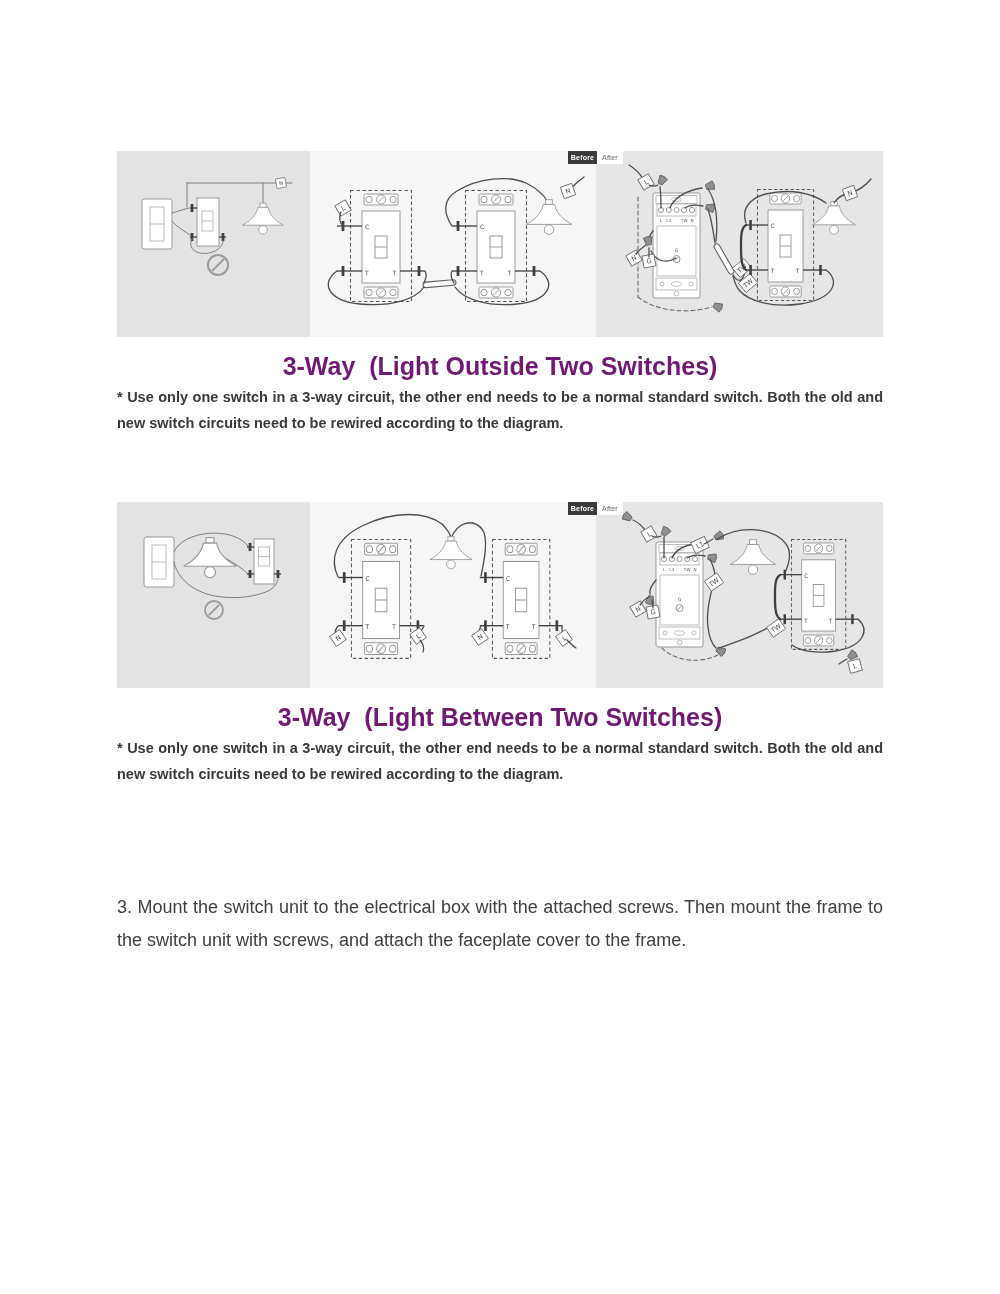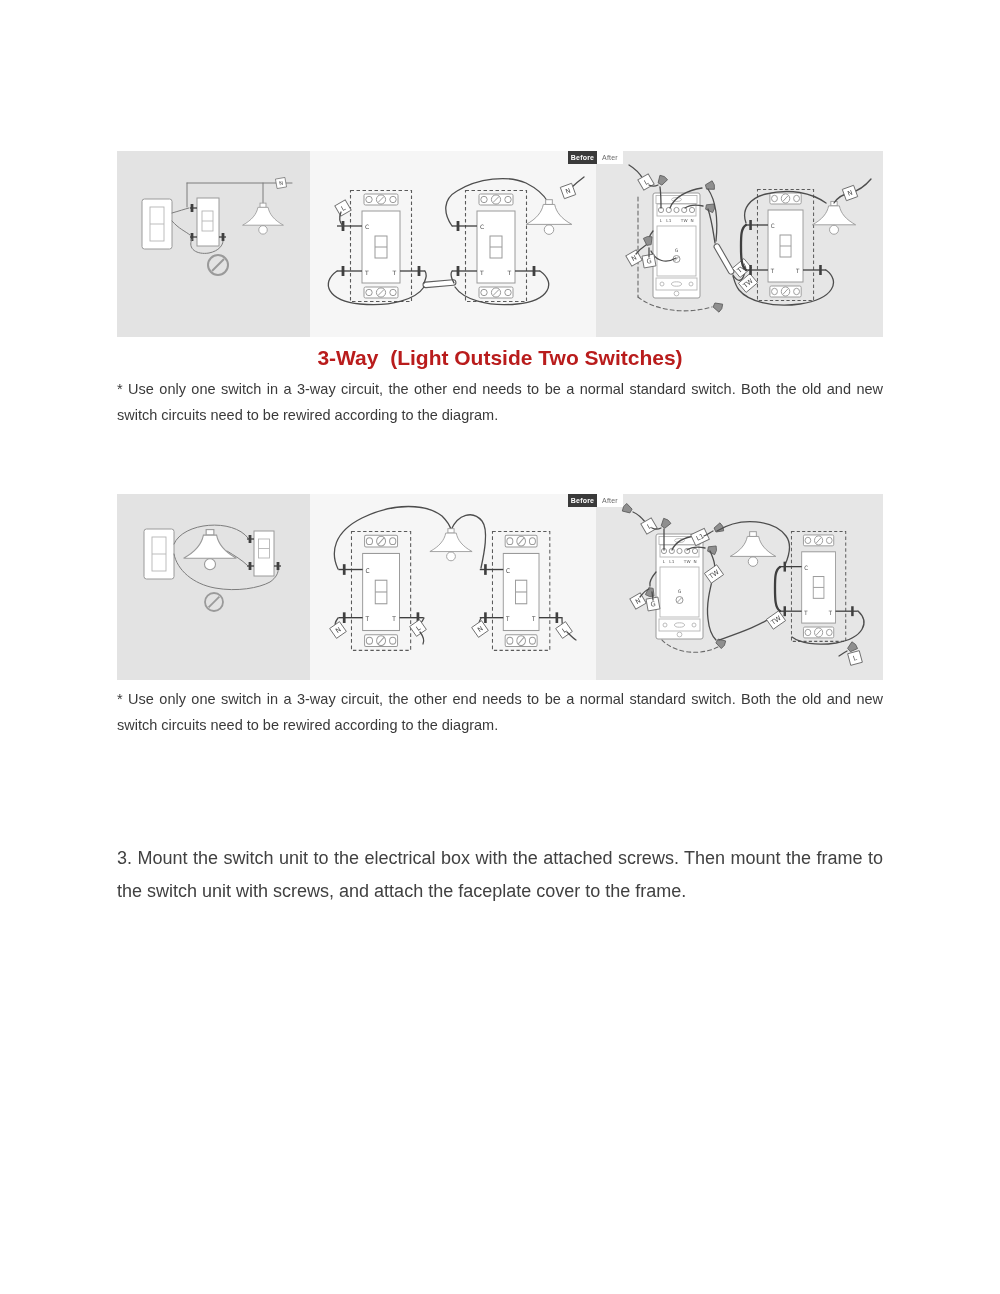--- a/index.html
+++ b/index.html
@@ -22,27 +22,27 @@
   svg.panel { flex:0 0 auto; }
 
   
   .tabs { position:absolute; top:0; left:451px; display:flex; z-index:2; }
   .tab { height:13px; line-height:13px; font-size:7px; text-align:center; letter-spacing:.2px; }
   .tab-active   { width:29px; color:#ffffff; font-weight:bold; }
   .tab-inactive { width:26px; background:#ffffff; color:#6a6a6a; }
 
   
   .section-title {
-    margin-top:9px;
-    font-size:21px; font-weight:bold; text-align:center;
-    color:#b91c1c; white-space:pre; line-height:24px;
+    margin-top:17px;
+    font-size:25px; font-weight:bold; text-align:center;
+    color:#701a75; white-space:pre; line-height:24px;
   }
   .section-note {
     margin-top:6px;
-    font-size:14.5px; font-weight:normal; color:#3a3a3a;
+    font-size:14.5px; font-weight:bold; color:#3a3a3a;
     line-height:26px; text-align:justify;
   }
   .gap-between-sections { height:66px; }
   .step-par {
     margin-top:104px;
     font-size:18px; color:#414141;
     line-height:33px; text-align:justify;
   }
 
   
@@ -366,16 +366,17 @@
       <path class="wire" d="M262,117 C274,128 268,144 240,149 C220,152 204,149 196,143"></path>
       <use href="#sym-nut" transform="translate(253 156) rotate(-40)"></use>
       <path class="wire" d="M243,162 C246,160 249,158 251,157"></path>
       <g class="tag" transform="translate(259 164) rotate(-15)">
         <rect x="-6" y="-6" width="12" height="12"></rect>
           <text y="2.4">L</text>
       </g>
     </svg>
   </div>
 
+  <h2 class="section-title">3-Way  (Light Between Two Switches)</h2>
   <p class="section-note">* Use only one switch in a 3-way circuit, the other end needs to be a normal standard switch. Both the old and new switch circuits need to be rewired according to the diagram.</p>
 
   <p class="step-par">3. Mount the switch unit to the electrical box with the attached screws. Then mount the frame to the switch unit with screws, and attach the faceplate cover to the frame.</p>
 </div>
 
 </body></html>

